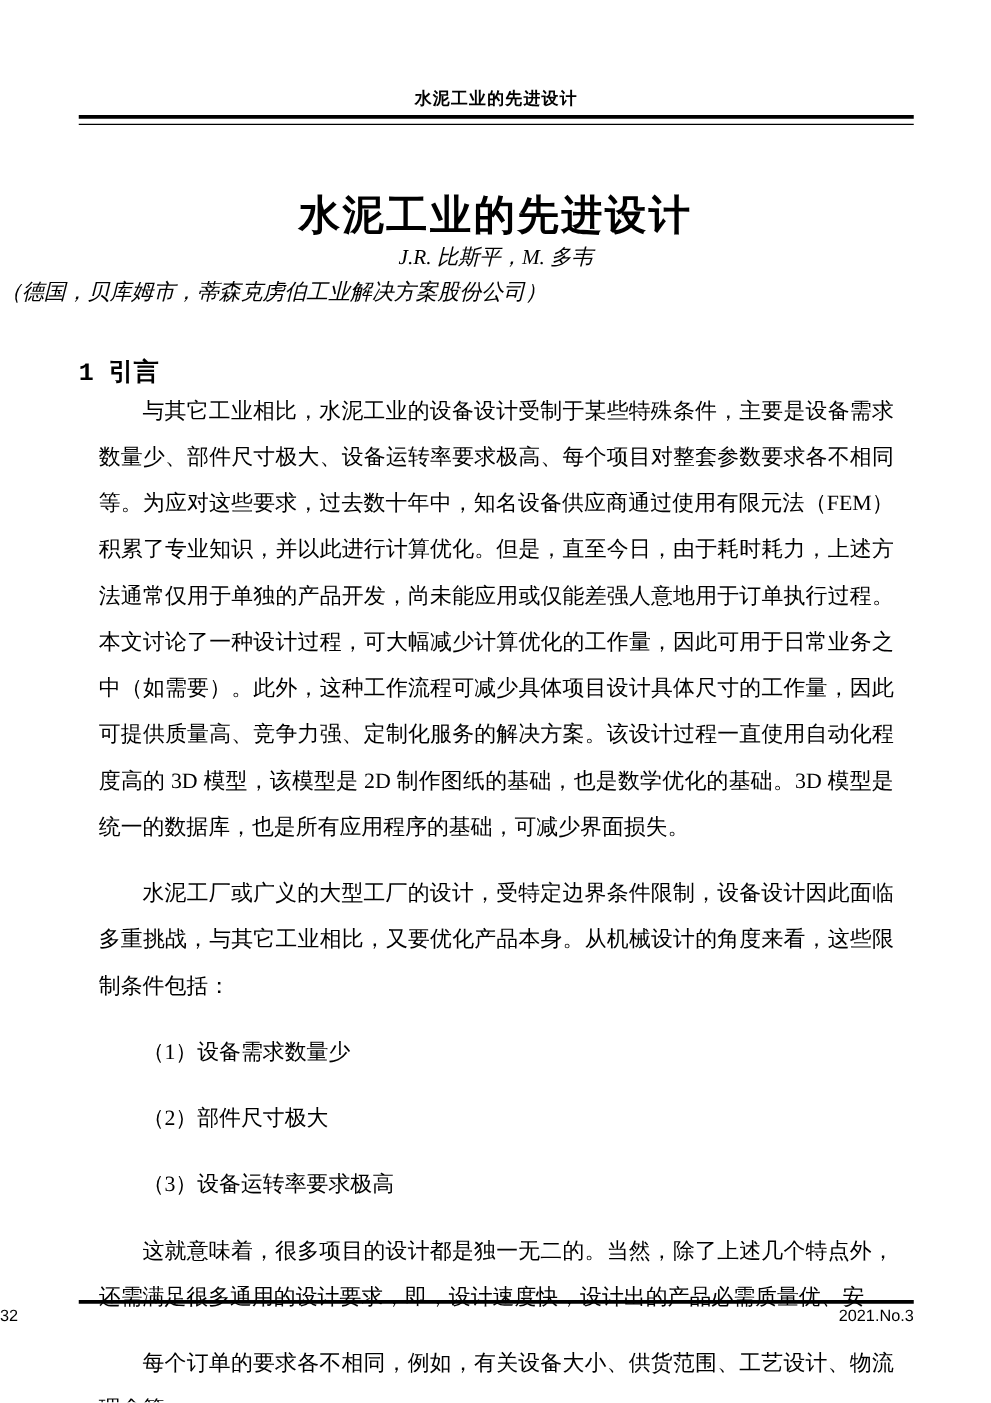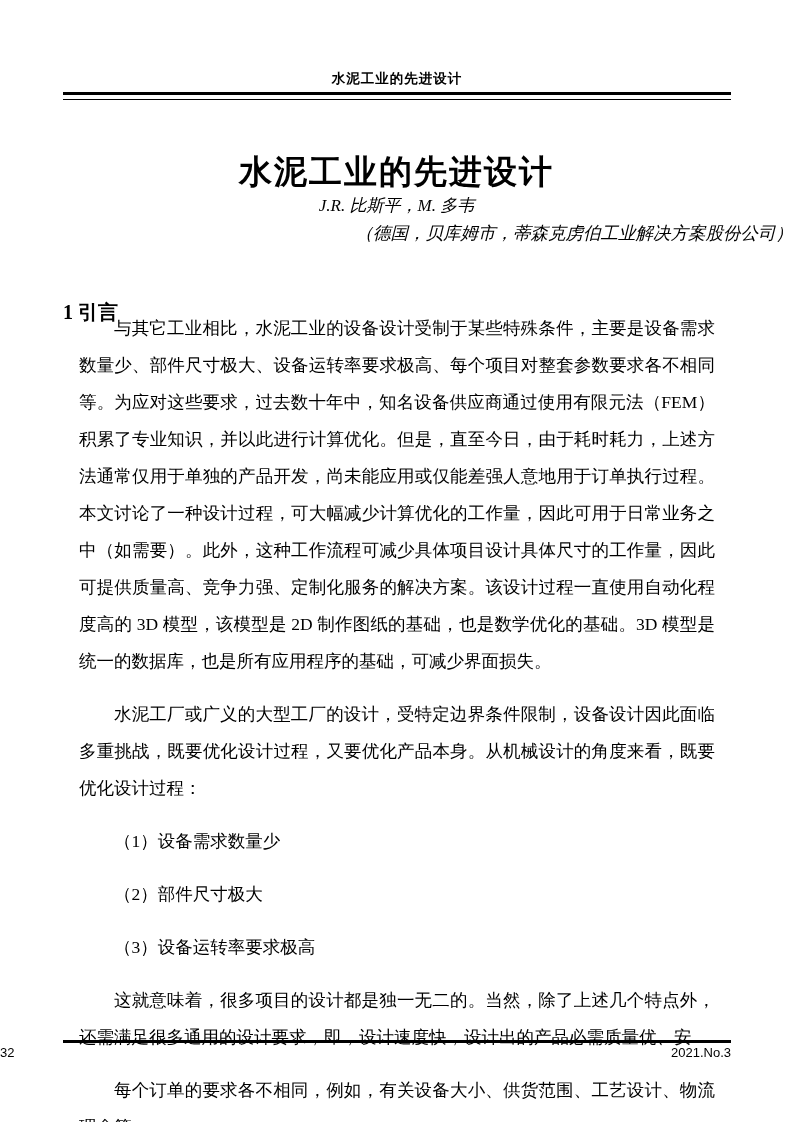--- a/index.html
+++ b/index.html
@@ -40,28 +40,28 @@
   .authors {
     position: absolute;
     top: 194px; left: 0; right: 0;
     text-align: center;
     font-size: 17px;
     font-style: italic;
   }
   .affiliation {
     position: absolute;
     top: 221px; left: 0; right: 0;
-    text-align: right;
+    text-align: left;
     font-size: 17.5px;
     font-style: italic;
   }
   .section-heading {
     position: absolute;
-    top: 282px; left: 63px;
-    font-family: Liberation Serif, serif;
+    top: 267px; left: 63px;
+    font-family: Liberation Mono, monospace;
     font-size: 20px;
     font-weight: bold;
     text-align: right;
   }
   .article-body {
     position: absolute;
     top: 294px; left: 63px;
     width: 668px;
     font-size: 17.5px;
     line-height: 37px;
@@ -102,21 +102,21 @@
   <h1 class="doc-title">水泥工业的先进设计</h1>
 
   <div class="authors">J.R. 比斯平，M. 多韦</div>
 
   <div class="affiliation">（德国，贝库姆市，蒂森克虏伯工业解决方案股份公司）</div>
 
   <h2 class="section-heading">1 引言</h2>
 
   <div class="article-body">
     <p>与其它工业相比，水泥工业的设备设计受制于某些特殊条件，主要是设备需求数量少、部件尺寸极大、设备运转率要求极高、每个项目对整套参数要求各不相同等。为应对这些要求，过去数十年中，知名设备供应商通过使用有限元法（FEM）积累了专业知识，并以此进行计算优化。但是，直至今日，由于耗时耗力，上述方法通常仅用于单独的产品开发，尚未能应用或仅能差强人意地用于订单执行过程。本文讨论了一种设计过程，可大幅减少计算优化的工作量，因此可用于日常业务之中（如需要）。此外，这种工作流程可减少具体项目设计具体尺寸的工作量，因此可提供质量高、竞争力强、定制化服务的解决方案。该设计过程一直使用自动化程度高的 3D 模型，该模型是 2D 制作图纸的基础，也是数学优化的基础。3D 模型是统一的数据库，也是所有应用程序的基础，可减少界面损失。</p>
-    <p>水泥工厂或广义的大型工厂的设计，受特定边界条件限制，设备设计因此面临多重挑战，既要优化设计过程，又要优化产品本身。从机械设计的角度来看，既要优化设计过程：</p>
+    <p>水泥工厂或广义的大型工厂的设计，受特定边界条件限制，设备设计因此面临多重挑战，与其它工业相比，又要优化产品本身。从机械设计的角度来看，这些限制条件包括：</p>
     <p>（1）设备需求数量少</p>
     <p>（2）部件尺寸极大</p>
     <p>（3）设备运转率要求极高</p>
     <p>这就意味着，很多项目的设计都是独一无二的。当然，除了上述几个特点外，还需满足很多通用的设计要求，即，设计速度快，设计出的产品必需质量优、安</p>
     <p>每个订单的要求各不相同，例如，有关设备大小、供货范围、工艺设计、物流理念等。</p>
   </div>
 
   <div class="footer-rule"></div>
 
   <div class="footer-page-number">32</div>

